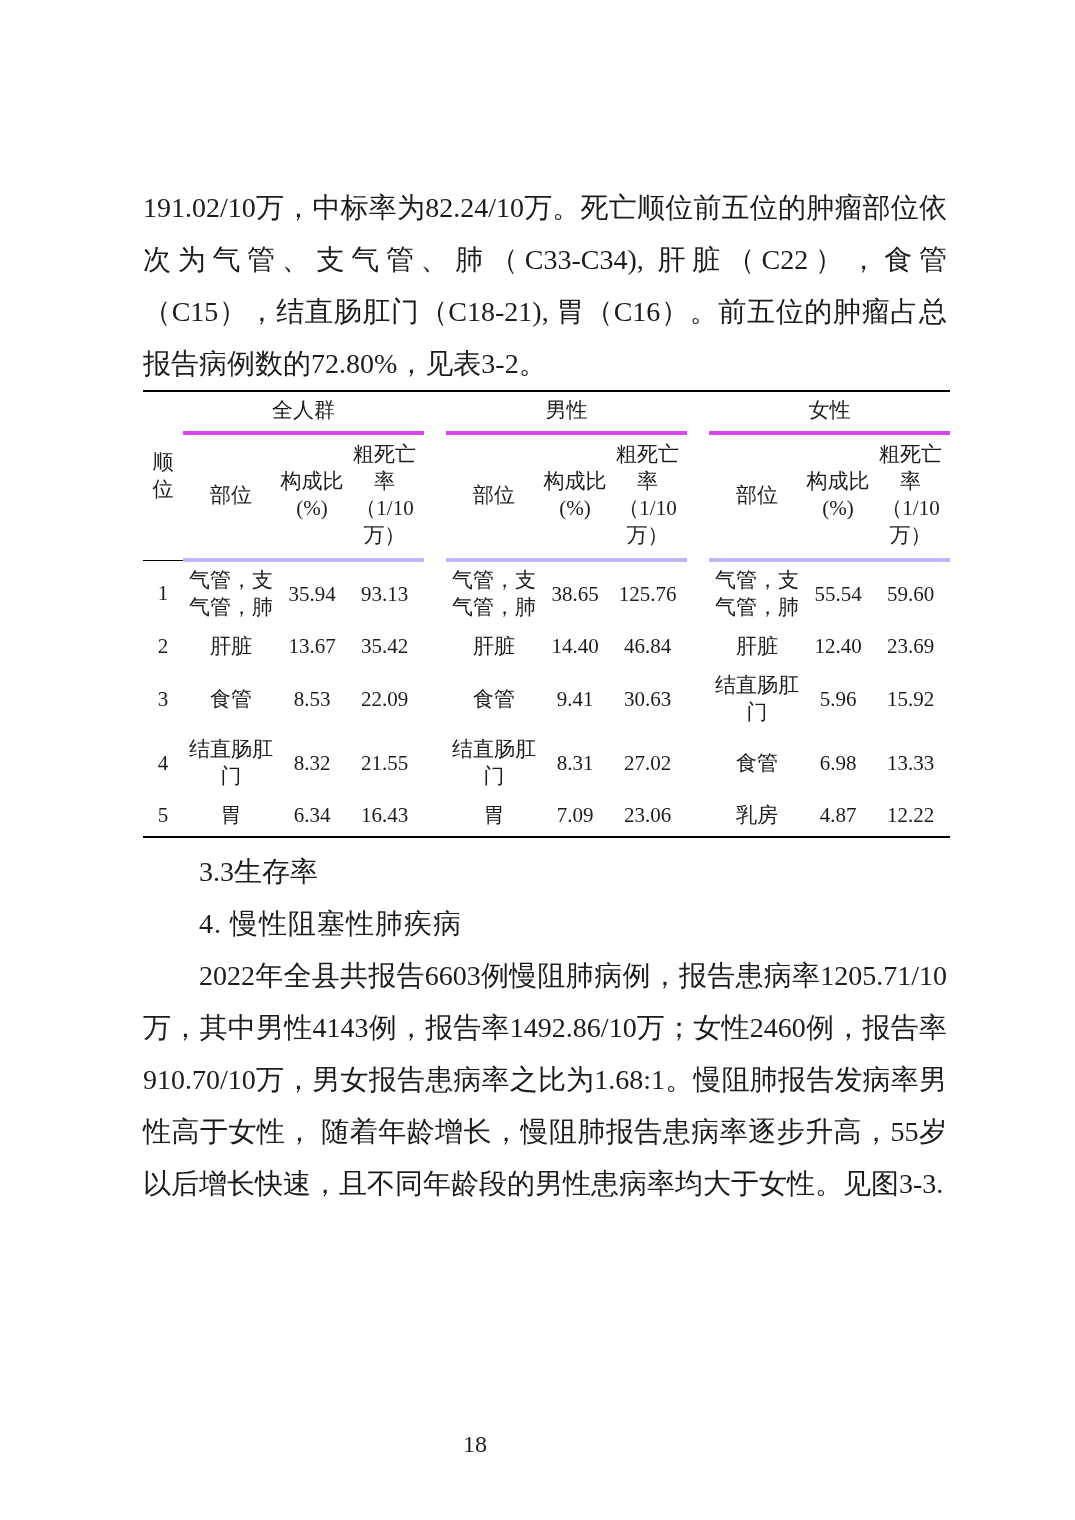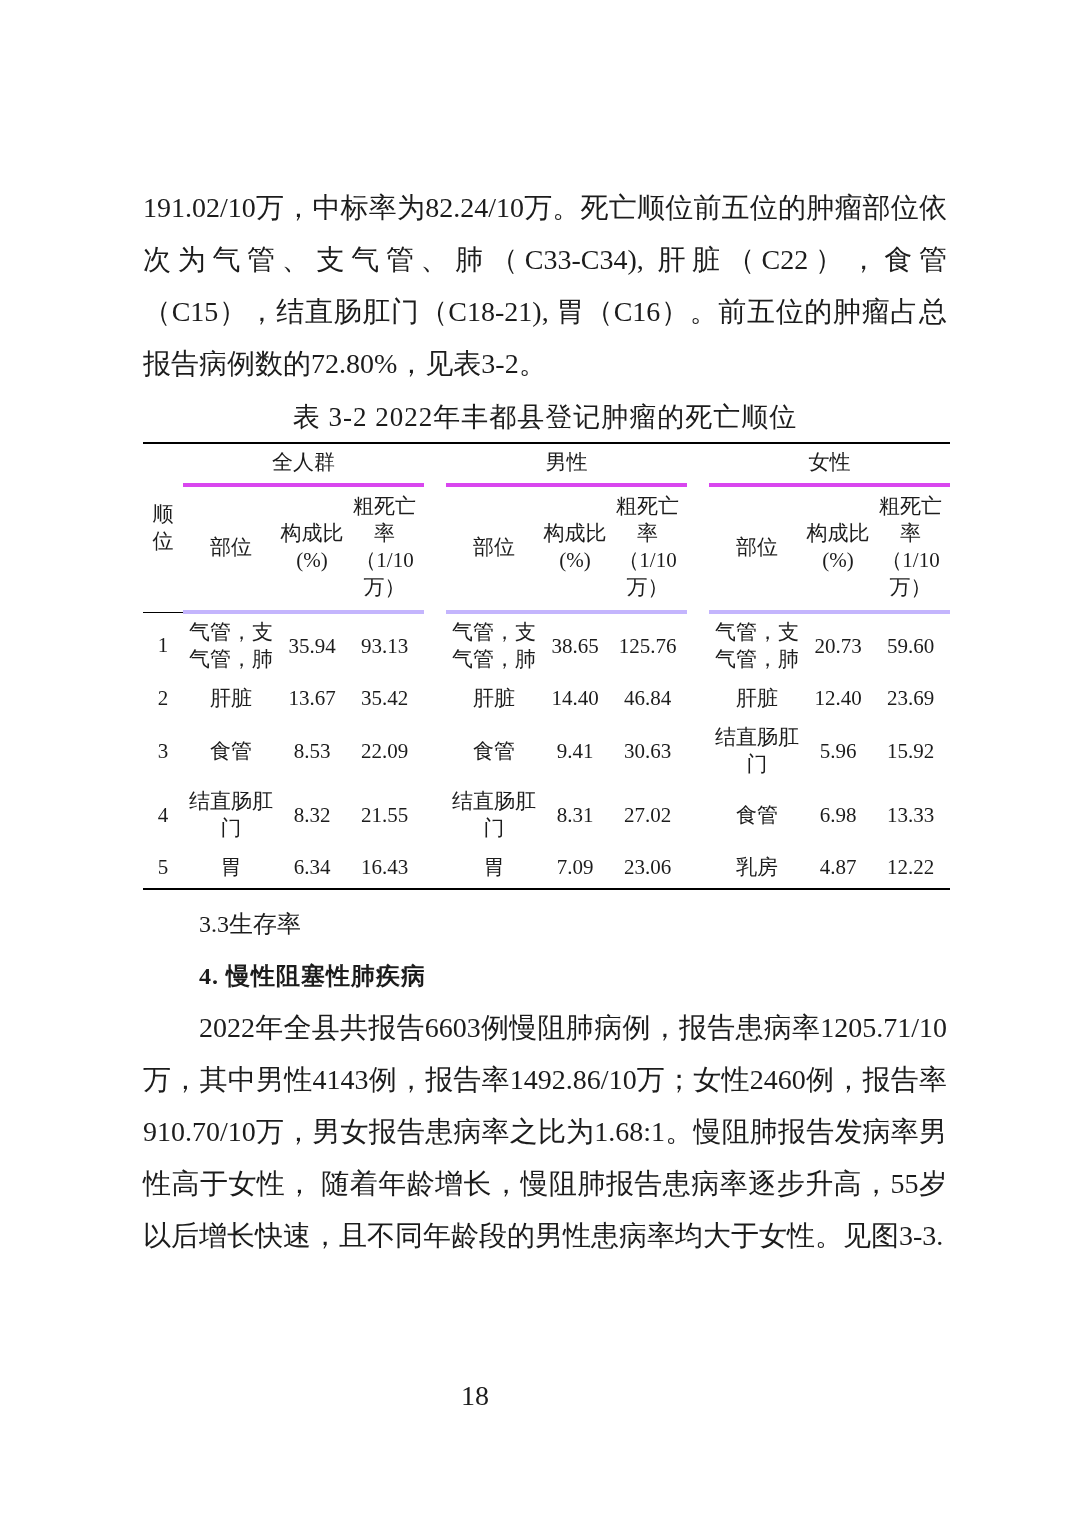--- a/index.html
+++ b/index.html
@@ -23,28 +23,28 @@
     width: 804px;
   }
   .para {
     font-size: 28px;
     line-height: 52px;
     text-align: justify;
     margin: 0;
   }
   .indent2 { text-indent: 56px; }
   .heading {
-    font-size: 24px;
+    font-size: 28px;
     line-height: 52px;
     margin: 0;
     text-indent: 56px;
     text-align: left;
   }
   .heading-bold {
-    font-weight: bold;
+    font-weight: normal;
     letter-spacing: 1px;
   }
   .table-title {
     font-size: 27px;
     line-height: 46px;
     text-align: center;
     margin: 4px 0 2px 0;
     letter-spacing: 1px;
   }
   table.rank-table {
@@ -75,36 +75,35 @@
     border-bottom: 4px solid #c4b5fd;
     white-space: pre-line;
     padding: 6px 0 9px 0;
   }
   .rank-table .gapc { border: none; padding: 0; }
   .rank-table tbody td { padding: 7px 1px; }
   .rank-table tbody tr.tall td { padding: 5px 1px; }
   .page-number {
     position: absolute;
     left: 0;
-    top: 1380px;
+    top: 1428px;
     width: 100%;
     text-align: center;
-    font-size: 28px;
+    font-size: 24px;
     line-height: 32px;
   }
 </style>
 </head>
 <body>
 
 <div class="page">
   <div class="content">
 
     <p class="para">191.02/10万，中标率为82.24/10万。死亡顺位前五位的肿瘤部位依次为气管、支气管、肺（C33-C34), 肝脏（C22），食管（C15），结直肠肛门（C18-21), 胃（C16）。前五位的肿瘤占总报告病例数的72.80%，见表3-2。</p>
 
-    <div class="table-title">表 3-2 2022年丰都县登记肿瘤的死亡顺位</div>
 
     <table class="rank-table">
       <colgroup>
         <col style="width:40px">
         <col style="width:96px">
           <col style="width:66px">
           <col style="width:79px">
         <col style="width:22px">
         <col style="width:96px">
           <col style="width:66px">
@@ -147,21 +146,21 @@
           <td>1</td>
           <td>气管，支气管，肺</td>
           <td>35.94</td>
           <td>93.13</td>
           <td class="gapc"></td>
           <td>气管，支气管，肺</td>
           <td>38.65</td>
           <td>125.76</td>
           <td class="gapc"></td>
           <td>气管，支气管，肺</td>
-          <td>20.73</td>
+          <td>55.54</td>
           <td>59.60</td>
         </tr>
         <tr>
           <td>2</td>
           <td>肝脏</td>
           <td>13.67</td>
           <td>35.42</td>
           <td class="gapc"></td>
           <td>肝脏</td>
           <td>14.40</td>

